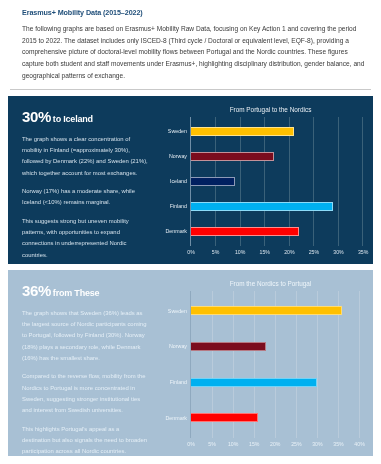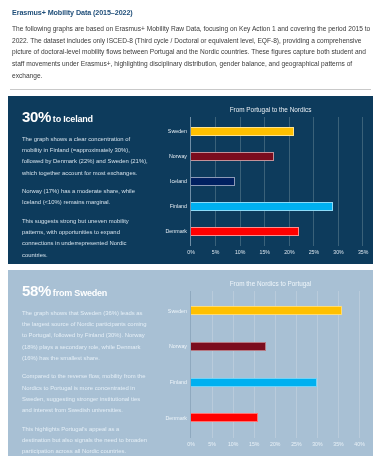--- a/index.html
+++ b/index.html
@@ -14,21 +14,21 @@
 
   .page {
     width: 381px;
     height: 464px;
     position: relative;
     background: #ffffff;
   }
 
   
   .intro {
-    padding: 8px 10px 0 12px;
+    padding: 8px 10px 0 22px;
   }
   .intro-title {
     font-size: 7.2px;
     font-weight: bold;
     color: #1f4e79;
     letter-spacing: -0.1px;
     margin-bottom: 6px;
   }
   .intro-body {
     font-size: 6.6px;
@@ -268,21 +268,21 @@
             <div class="tick" style="left: calc(83.3333% + 1px);">30%</div>
             <div class="tick" style="left: calc(97.2222% + 1px);">35%</div>
           </div>
       </div>
     </div>
   </div>
 
   <div class="panel panel-light">
     <div class="panel-left">
       <div class="headline">
-        <span class="big">58%</span><span class="small">from Sweden</span>
+        <span class="big">36%</span><span class="small">from These</span>
       </div>
       <div class="para">The graph shows that Sweden (36%) leads as the largest source of Nordic participants coming to Portugal, followed by Finland (30%). Norway (18%) plays a secondary role, while Denmark (16%) has the smallest share.</div>
       <div class="para">Compared to the reverse flow, mobility from the Nordics to Portugal is more concentrated in Sweden, suggesting stronger institutional ties and interest from Swedish universities.</div>
       <div class="para">This highlights Portugal's appeal as a destination but also signals the need to broaden participation across all Nordic countries.</div>
     </div>
     <div class="panel-right">
       <div class="chart">
         <div class="chart-title">From the Nordics to Portugal</div>
         <div class="plot-wrap">
           <div class="cat-axis">

